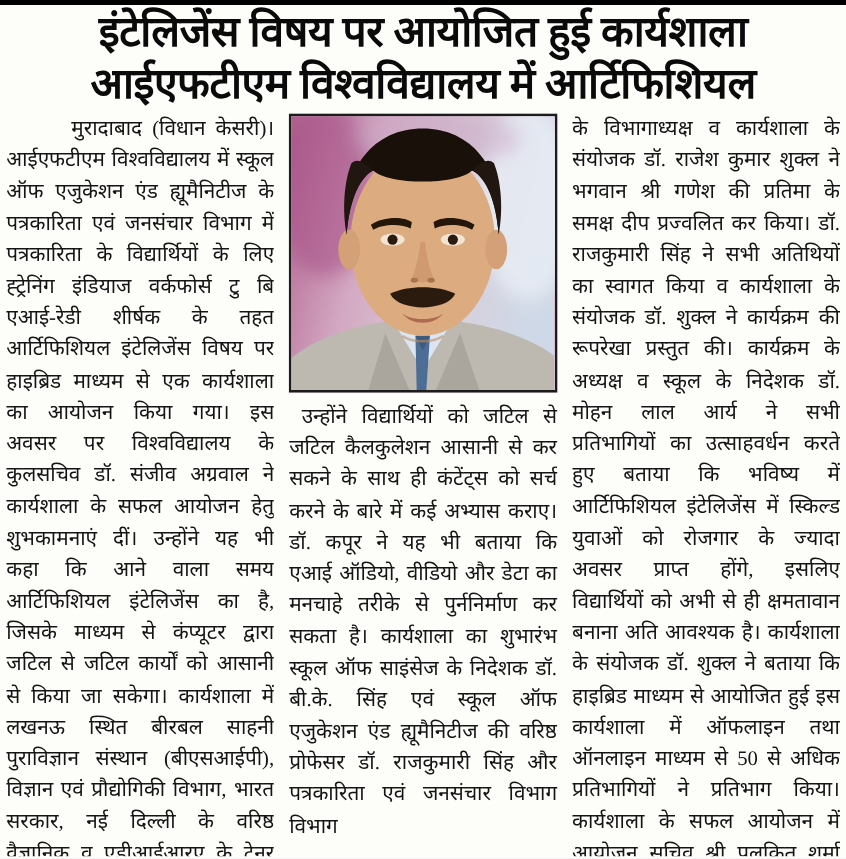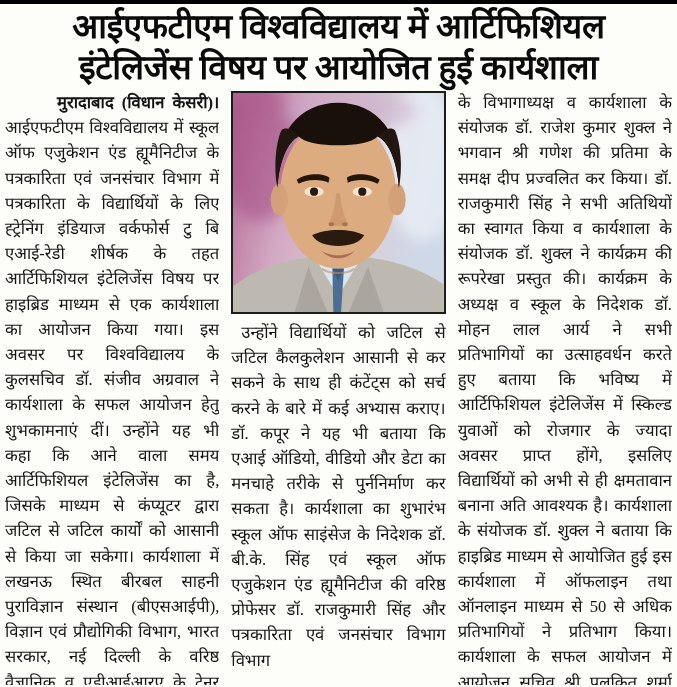--- a/index.html
+++ b/index.html
@@ -37,41 +37,41 @@
   .col { flex:1 1 0; min-width:0; overflow:hidden; }
   .para {
     margin:0;
     text-align:justify;
     font-size:16.6px;
     line-height:25.2px;
     word-spacing:1px;
   }
   .para.first { text-indent:52px; }
   .para.small-indent { text-indent:10px; }
-  .dateline { font-weight:bold; }
+  .dateline { font-weight:normal; }
   .photo {
     margin:1px 0 6px 0;
     width:100%;
     height:223px;
     border:2px solid #1c1c1c;
     box-sizing:border-box;
     background:#d9b9cf;
   }
   .photo svg { display:block; width:100%; height:100%; }
 </style>
 </head>
 <body>
 
 <div class="page">
 
   <div class="top-rule"></div>
 
   <h1 class="headline">
+    <div>इंटेलिजेंस विषय पर आयोजित हुई कार्यशाला</div>
     <div>आईएफटीएम विश्वविद्यालय में आर्टिफिशियल</div>
-    <div>इंटेलिजेंस विषय पर आयोजित हुई कार्यशाला</div>
   </h1>
 
   <div class="columns">
 
     <div class="col">
       <p class="para first"><b class="dateline">मुरादाबाद (विधान केसरी)। </b><span>आईएफटीएम विश्वविद्यालय में स्कूल ऑफ एजुकेशन एंड ह्यूमैनिटीज के पत्रकारिता एवं जनसंचार विभाग में पत्रकारिता के विद्यार्थियों के लिए ह्ट्रेनिंग इंडियाज वर्कफोर्स टु बि एआई-रेडी शीर्षक के तहत आर्टिफिशियल इंटेलिजेंस विषय पर हाइब्रिड माध्यम से एक कार्यशाला का आयोजन किया गया। इस अवसर पर विश्वविद्यालय के कुलसचिव डॉ. संजीव अग्रवाल ने कार्यशाला के सफल आयोजन हेतु शुभकामनाएं दीं। उन्होंने यह भी कहा कि आने वाला समय आर्टिफिशियल इंटेलिजेंस का है, जिसके माध्यम से कंप्यूटर द्वारा जटिल से जटिल कार्यों को आसानी से किया जा सकेगा। कार्यशाला में लखनऊ स्थित बीरबल साहनी पुराविज्ञान संस्थान (बीएसआईपी), विज्ञान एवं प्रौद्योगिकी विभाग, भारत सरकार, नई दिल्ली के वरिष्ठ वैज्ञानिक व एडीआईआरए के ट्रेनर डॉ. निमिष कपूर ने पत्रकारिता के विद्यार्थियों, शोधार्थियों, शिक्षकों व अन्य प्रतिभागियों को मीडिया और शोध कार्यों में एआई की उपयोगिता और महत्व पर विस्तार के साथ प्रकाश डाला। डॉ. कपूर ने बताया कि आर्टिफिशियल इंटेलिजेंस, चैट जीपीटी</span></p>
     </div>
 
     <div class="col">
       <figure class="photo">

